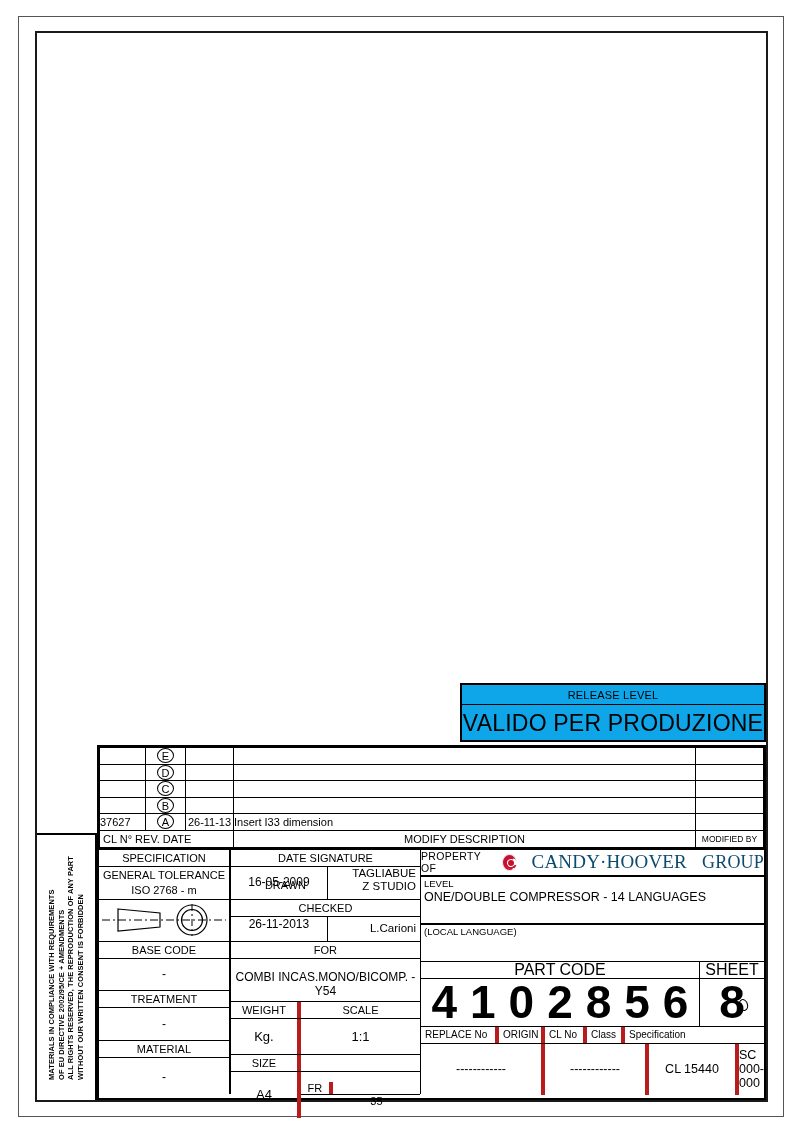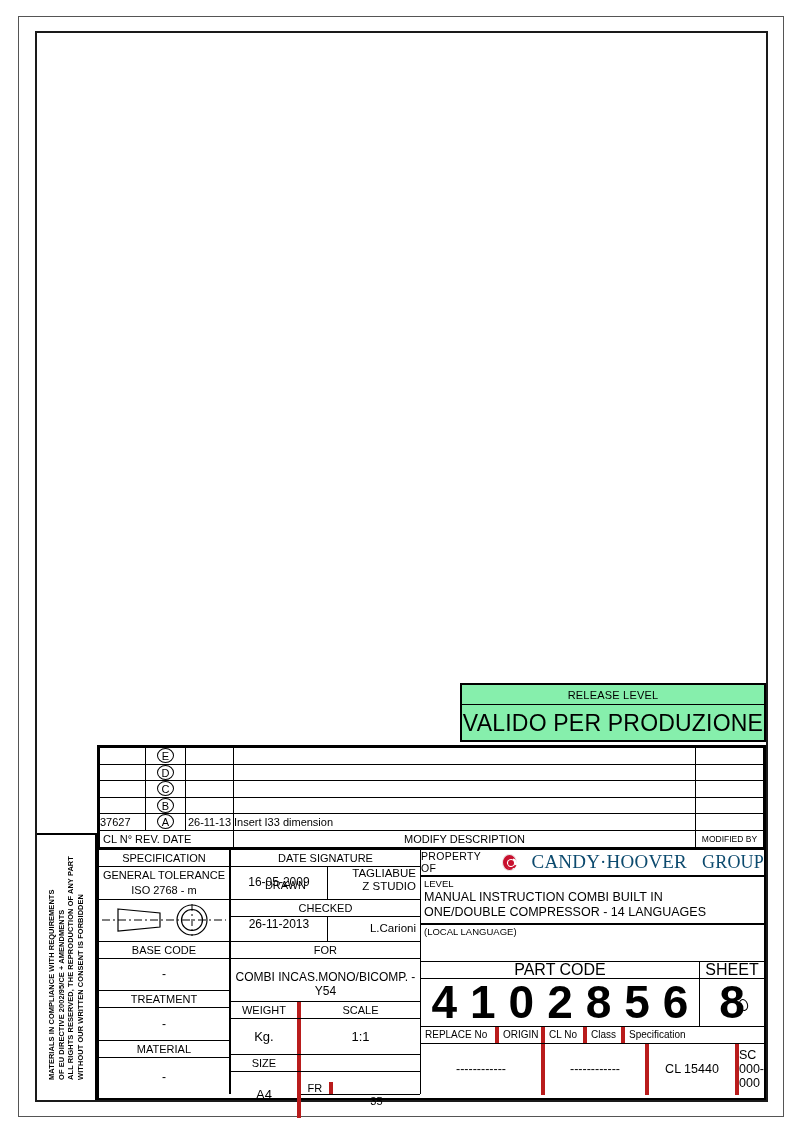--- a/index.html
+++ b/index.html
@@ -35,21 +35,21 @@
     left: 37px; top: 33px;
     width: 729px; height: 1067px;
   }
 
   
   #release-box {
     position: absolute;
     left: 460px; top: 683px;
     width: 306px; height: 59px;
     border: 2px solid #000;
-    background: #86efac;
+    background: #0ea5e9;
   }
   #release-label {
     height: 20px;
     border-bottom: 1px solid #000;
     display: flex; align-items: center; justify-content: center;
     font-size: 11px; letter-spacing: .2px;
   }
   #release-value {
     height: 37px;
     display: flex; align-items: center; justify-content: center;
@@ -407,21 +407,20 @@
         <span id="prop-label">PROPERTY OF</span>
         <span id="logo-mark">
             <span id="logo-c"></span>
           </span>
         <span id="brand-main">CANDY·HOOVER</span>
         <span id="brand-sub">GROUP</span>
       </div>
 
       <div id="r-name">
         <div class="r-small">LEVEL</div>
-        <div class="r-line">MANUAL INSTRUCTION COMBI BUILT IN</div>
         <div class="r-line">ONE/DOUBLE COMPRESSOR - 14 LANGUAGES</div>
       </div>
 
       <div id="r-local">
         <div class="r-small">(LOCAL LANGUAGE)</div>
       </div>
 
       <div id="r-pchdr">
         <div id="pc-hdr-main">PART CODE</div>
         <div id="pc-hdr-sheet">SHEET</div>

